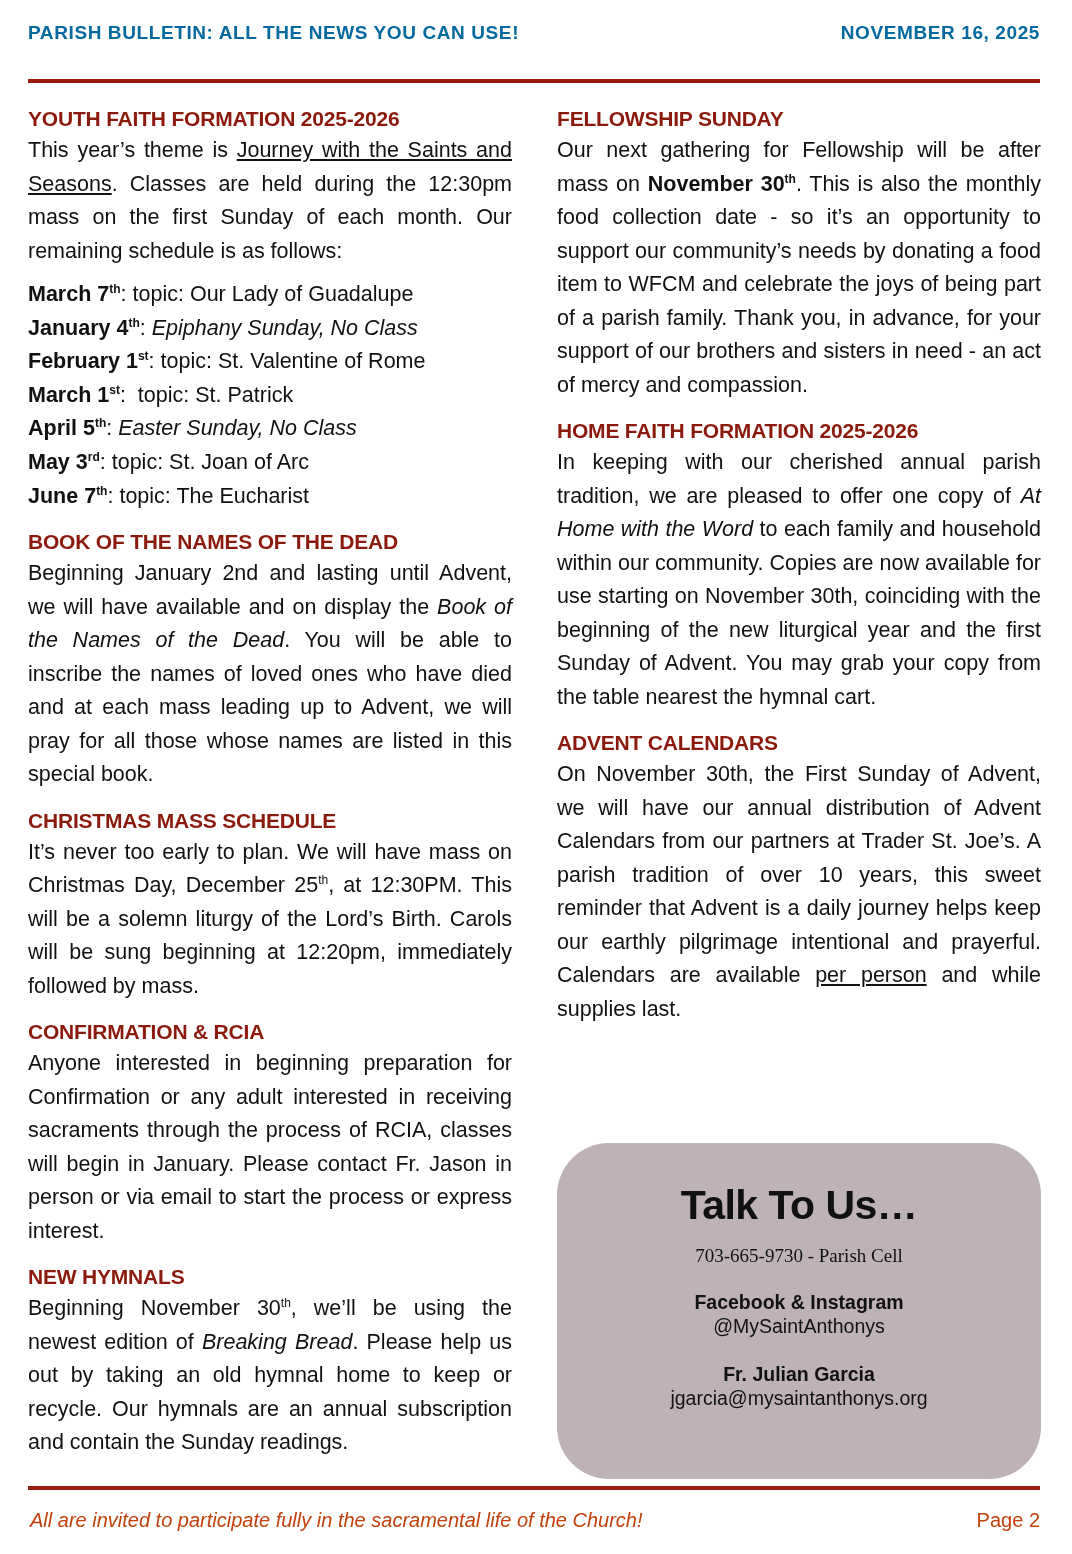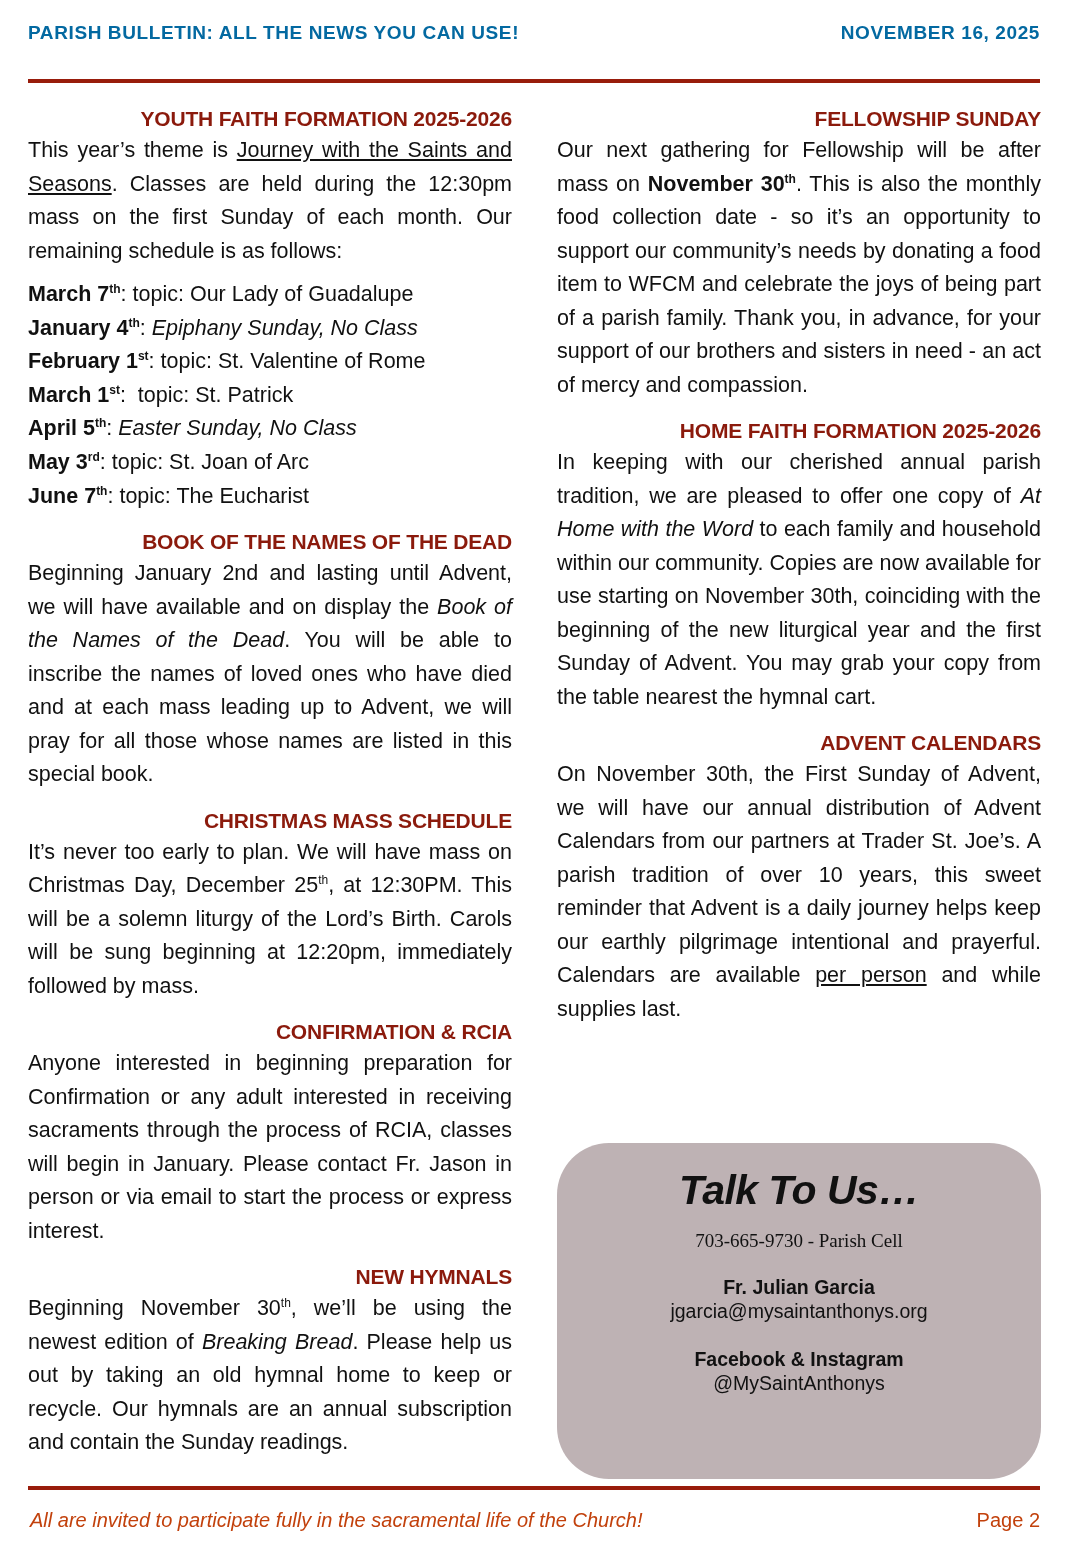--- a/index.html
+++ b/index.html
@@ -9,30 +9,30 @@
          display: flex; justify-content: space-between; align-items: center;
          color: #0369a1; font-weight: bold; font-size: 19px; letter-spacing: 0.6px; }
   .rule { position: absolute; left: 28px; right: 32px; height: 4px; background: #981c0b; }
   .rule.top { top: 79px; }
   .rule.bottom { top: 1486px; }
   .col { position: absolute; top: 104px; width: 484px; }
   .col.left { left: 28px; }
   .col.right { left: 557px; }
   .section { margin-bottom: 14px; }
   h2 { margin: 0; padding: 0; color: #8b1a0c; font-size: 21px; font-weight: bold;
-       line-height: 30px; letter-spacing: -0.2px; text-align: right; }
+       line-height: 30px; letter-spacing: -0.2px; }
   p { margin: 0; font-size: 21.5px; line-height: 33.5px; text-align: justify; }
   .sched { margin-top: 10px; }
   .sched div { font-size: 21.5px; line-height: 33.6px; white-space: nowrap; }
   .sched b { font-weight: bold; }
   sup { font-size: 12px; line-height: 0; vertical-align: super; }
   u { text-decoration: underline; }
   .box { position: absolute; left: 557px; top: 1143px; width: 484px; height: 336px;
          background: #beb2b4; border-radius: 52px; text-align: center; }
-  .box .title { font-size: 41px; font-weight: bold; font-style: italic; margin-top: 24px;
+  .box .title { font-size: 41px; font-weight: bold; margin-top: 39px;
                 line-height: 46px; letter-spacing: -0.5px; }
   .box .phone { font-size: 19px; margin-top: 16px; line-height: 24px; font-family: "Liberation Serif", serif; }
   .box .contact { margin-top: 22px; }
   .box .name { font-size: 19.5px; font-weight: bold; line-height: 24px; }
   .box .email { font-size: 19.5px; line-height: 24px; }
   .box .contact + .contact { margin-top: 24px; }
   .footer { position: absolute; top: 1505px; left: 30px; right: 32px; height: 30px;
             display: flex; justify-content: space-between; align-items: center;
             color: #c2410c; font-size: 20px; }
   .footer .motto { font-style: italic; }
@@ -96,26 +96,26 @@
   <div class="section">
     <h2>ADVENT CALENDARS</h2>
     <p><span>On November 30th, the First Sunday of Advent, we will have our annual distribution of Advent Calendars from our partners at Trader St. Joe’s. A parish tradition of over 10 years, this sweet reminder that Advent is a daily journey helps keep our earthly pilgrimage intentional and prayerful. Calendars are available </span><u>per person</u><span> and while supplies last.</span></p>
   </div>
 </div>
 
 <div class="box">
   <div class="title">Talk To Us…</div>
   <div class="phone">703-665-9730 - Parish Cell</div>
   <div class="contact">
+    <div class="name">Facebook &amp; Instagram</div>
+    <div class="email">@MySaintAnthonys</div>
+  </div>
+  <div class="contact">
     <div class="name">Fr. Julian Garcia</div>
     <div class="email">jgarcia@mysaintanthonys.org</div>
-  </div>
-  <div class="contact">
-    <div class="name">Facebook &amp; Instagram</div>
-    <div class="email">@MySaintAnthonys</div>
   </div>
 </div>
 
 <div class="rule bottom"></div>
 <div class="footer">
   <span class="motto">All are invited to participate fully in the sacramental life of the Church!</span>
   <span>Page 2</span>
 </div>
 
 </body></html>

